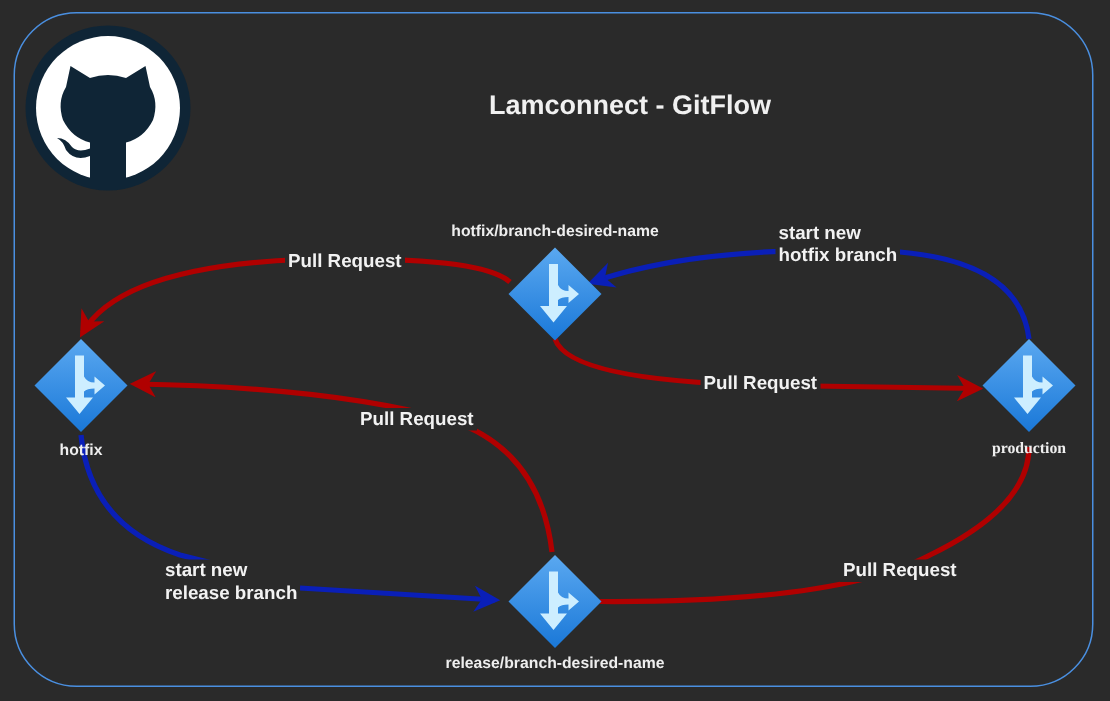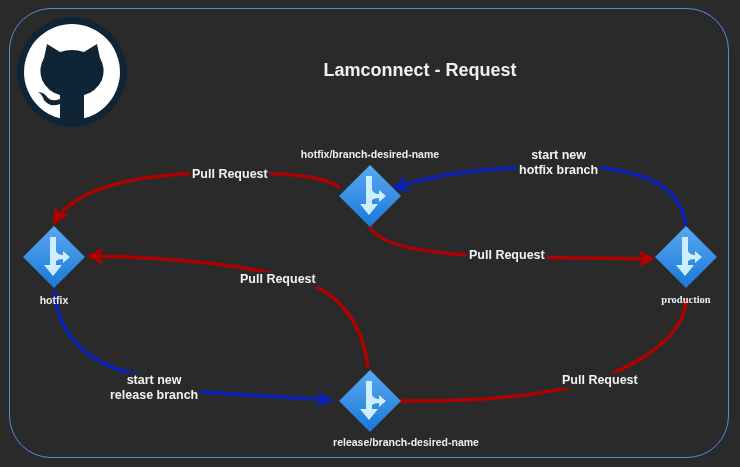--- a/index.html
+++ b/index.html
@@ -1,20 +1,20 @@
 <!DOCTYPE html>
 <html><head>
 <meta charset="utf-8">
 <style>
   html, body { margin:0; padding:0; background:#2a2a2a; }
   body { width:740px; height:467px; position:relative; overflow:hidden; font-family:"Liberation Sans", sans-serif; }
   #frame { position:absolute; left:9px; top:8px; width:720px; height:450px; border:1.5px solid #4a8fe0; border-radius:42px; box-sizing:border-box; }
   #canvas { position:absolute; left:0; top:0; }
   .title { position:absolute; left:290px; top:60px; width:260px; text-align:center; font-weight:bold; font-size:18px; color:#f0f0f0; }
-  .lbl { position:absolute; color:#f2f2f2; font-weight:bold; font-size:12.5px; text-align:center; line-height:15px; white-space:nowrap; }
+  .lbl { position:absolute; color:#f2f2f2; font-weight:bold; font-size:12.5px; line-height:15px; white-space:nowrap; }
   .nodelbl { position:absolute; color:#eeeeee; font-weight:bold; font-size:10.5px; text-align:center; white-space:nowrap; transform:translateX(-50%); }
 </style>
 </head>
 <body>
 
 <div id="frame"></div>
 
 <svg id="canvas" width="740" height="467">
   <defs>
     <linearGradient id="nodeGrad" x1="0" y1="0" x2="0" y2="1">
@@ -55,27 +55,27 @@
         <path d="M370,165 L401,196 L370,227 L339,196 Z" fill="url(#nodeGrad)" stroke-linejoin="round"></path>
         <path d="M366,176 L372,176 L372,190 Q374,194 379,194 L379,190 L386,196 L379,202 L379,198 Q374,198 372,200 L372,204 L378,204 L369,215 L360,204 L366,204 Z" fill="#cdeeff"></path>
       </g>
       <g>
         <path d="M370,370 L401,401 L370,432 L339,401 Z" fill="url(#nodeGrad)" stroke-linejoin="round"></path>
         <path d="M366,381 L372,381 L372,395 Q374,399 379,399 L379,395 L386,401 L379,407 L379,403 Q374,403 372,405 L372,409 L378,409 L369,420 L360,409 L366,409 Z" fill="#cdeeff"></path>
       </g>
     </g>
 </svg>
 
-<div class="title">Lamconnect - Request</div>
+<div class="title">Lamconnect - GitFlow</div>
 
 <div class="lbl" style="left:190px;top:167px;background:#2a2a2a;padding:0 2px;">Pull Request</div>
 <div class="lbl" style="left:467px;top:248px;background:#2a2a2a;padding:0 2px;">Pull Request</div>
 <div class="lbl" style="left:517px;top:148px;background:#2a2a2a;padding:0 2px;white-space:pre;">start new
 hotfix branch</div>
 <div class="lbl" style="left:238px;top:272px;background:#2a2a2a;padding:0 2px;">Pull Request</div>
 <div class="lbl" style="left:560px;top:373px;background:#2a2a2a;padding:0 2px;">Pull Request</div>
 <div class="lbl" style="left:108px;top:373px;background:#2a2a2a;padding:0 2px;white-space:pre;">start new
 release branch</div>
 
 <div class="nodelbl" style="left:54px;top:294px;">hotfix</div>
 <div class="nodelbl" style="left:686px;top:294px;font-family:Liberation Serif, serif;">production</div>
 <div class="nodelbl" style="left:370px;top:148px;">hotfix/branch-desired-name</div>
-<div class="nodelbl" style="left:370px;top:436px;margin-left:36px;">release/branch-desired-name</div>
+<div class="nodelbl" style="left:370px;top:436px;">release/branch-desired-name</div>
 
 </body></html>

